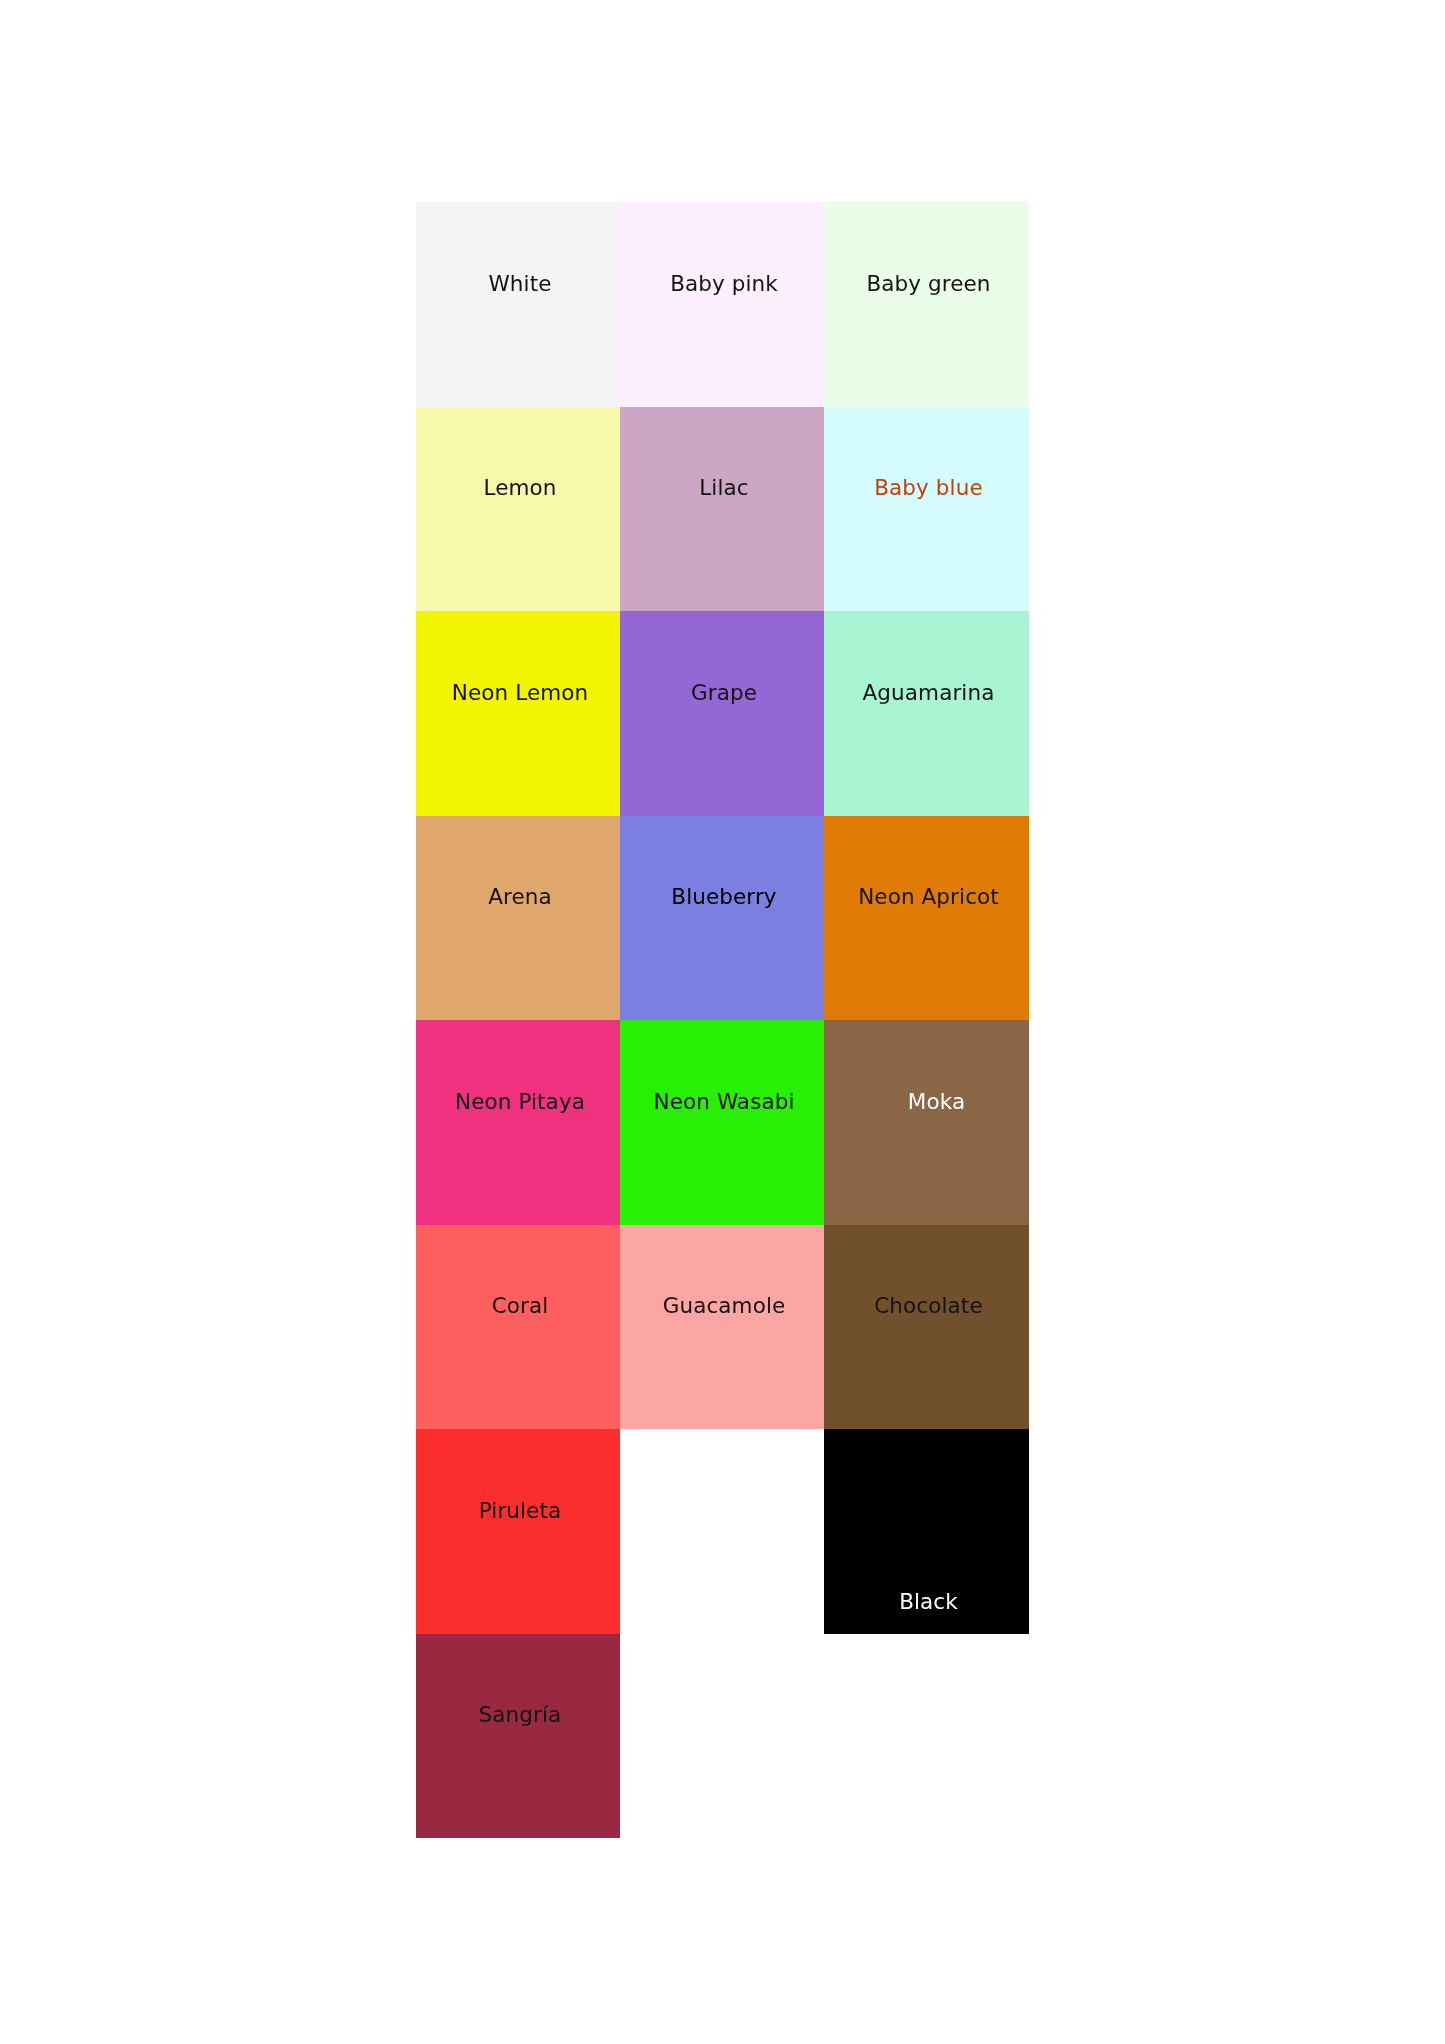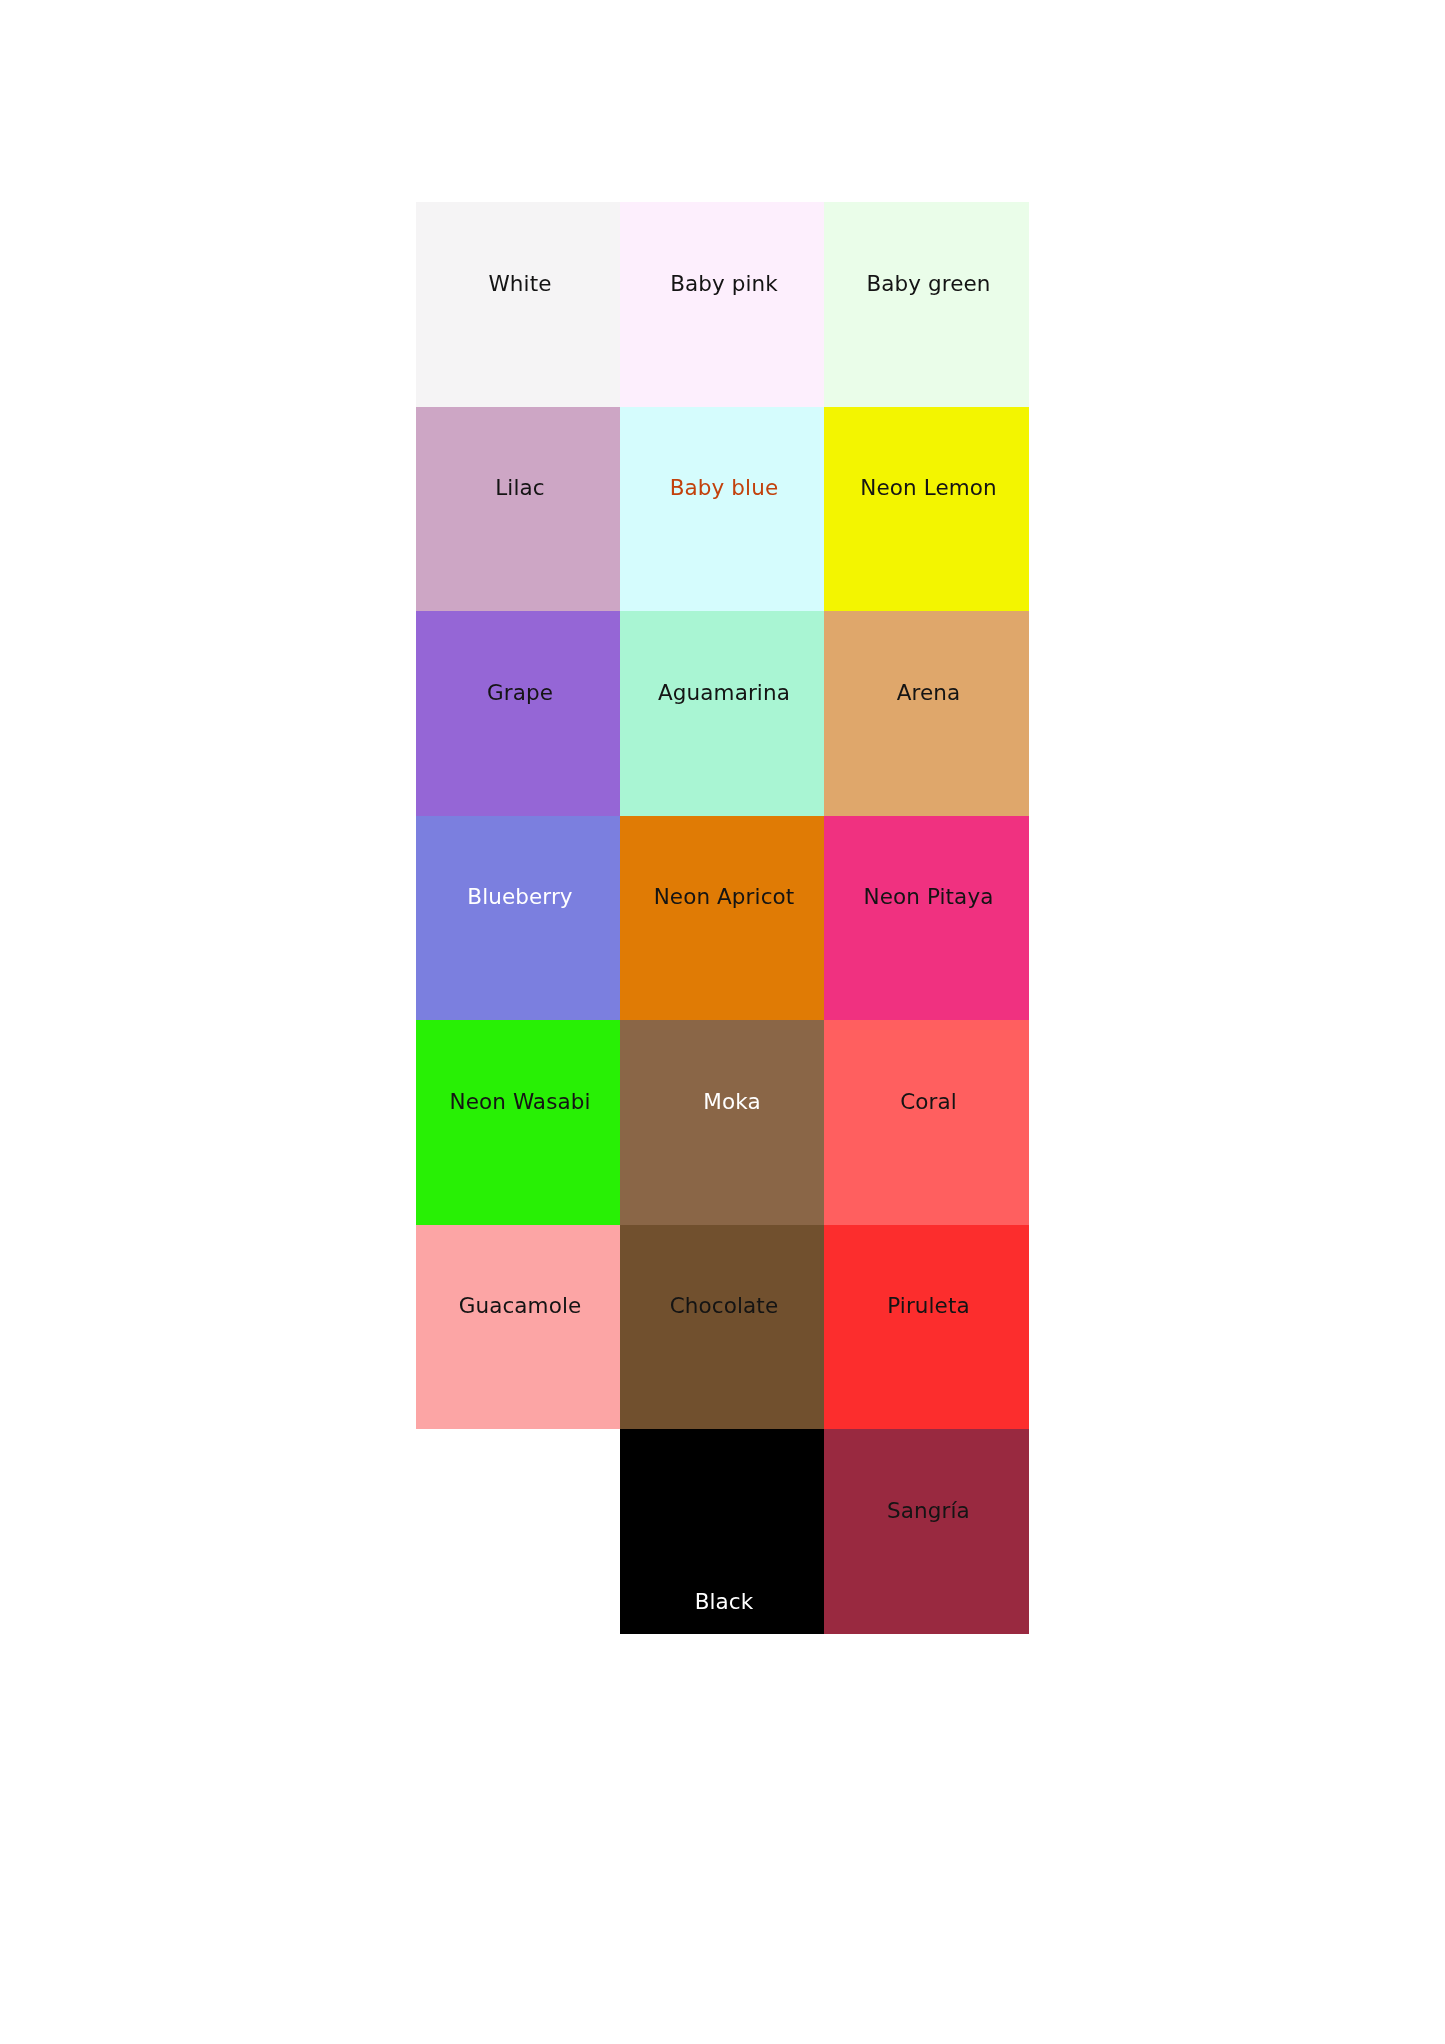--- a/index.html
+++ b/index.html
@@ -59,40 +59,43 @@
 <div id="palette-grid">
     <div class="swatch" style="background-color: rgb(245, 244, 245);">
       <span class="swatch-label" style="color: rgb(20, 20, 20);">White</span>
     </div>
     <div class="swatch" style="background-color: rgb(253, 239, 253);">
       <span class="swatch-label" style="color: rgb(20, 20, 20); text-align: right;">Baby pink</span>
     </div>
     <div class="swatch" style="background-color: rgb(234, 253, 233);">
       <span class="swatch-label" style="color: rgb(20, 20, 20);">Baby green</span>
     </div>
+    <div class="swatch" style="background-color: rgb(248, 248, 171);">
+      <span class="swatch-label" style="color: rgb(20, 20, 20);">Lemon</span>
+    </div>
     <div class="swatch" style="background-color: rgb(205, 166, 197);">
       <span class="swatch-label" style="color: rgb(20, 20, 20);">Lilac</span>
     </div>
     <div class="swatch" style="background-color: rgb(213, 252, 253);">
       <span class="swatch-label" style="color: #c2410c;">Baby blue</span>
     </div>
     <div class="swatch" style="background-color: rgb(243, 245, 0);">
       <span class="swatch-label" style="color: rgb(20, 20, 20);">Neon Lemon</span>
     </div>
     <div class="swatch" style="background-color: rgb(149, 102, 214);">
       <span class="swatch-label" style="color: rgb(20, 20, 20);">Grape</span>
     </div>
     <div class="swatch" style="background-color: rgb(169, 245, 211);">
       <span class="swatch-label" style="color: rgb(20, 20, 20);">Aguamarina</span>
     </div>
     <div class="swatch" style="background-color: rgb(223, 167, 107);">
       <span class="swatch-label" style="color: rgb(20, 20, 20);">Arena</span>
     </div>
     <div class="swatch" style="background-color: rgb(123, 127, 223);">
-      <span class="swatch-label" style="color: #ffffff;">Blueberry</span>
+      <span class="swatch-label" style="color: #000000;">Blueberry</span>
     </div>
     <div class="swatch" style="background-color: rgb(224, 123, 5);">
       <span class="swatch-label" style="color: rgb(20, 20, 20);">Neon Apricot</span>
     </div>
     <div class="swatch" style="background-color: rgb(240, 49, 128);">
       <span class="swatch-label" style="color: rgb(20, 20, 20);">Neon Pitaya</span>
     </div>
     <div class="swatch" style="background-color: rgb(40, 240, 5);">
       <span class="swatch-label" style="color: rgb(20, 20, 20);">Neon Wasabi</span>
     </div>

